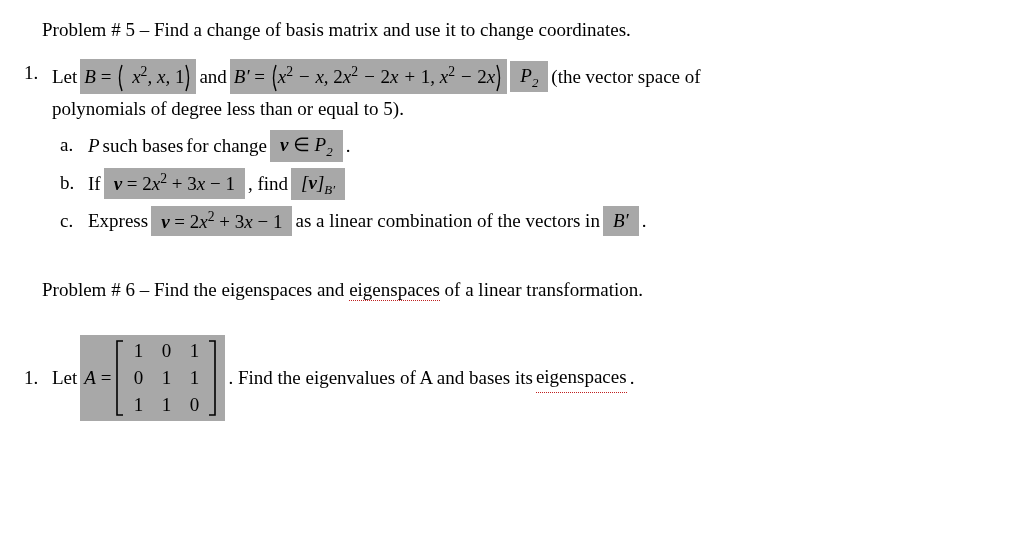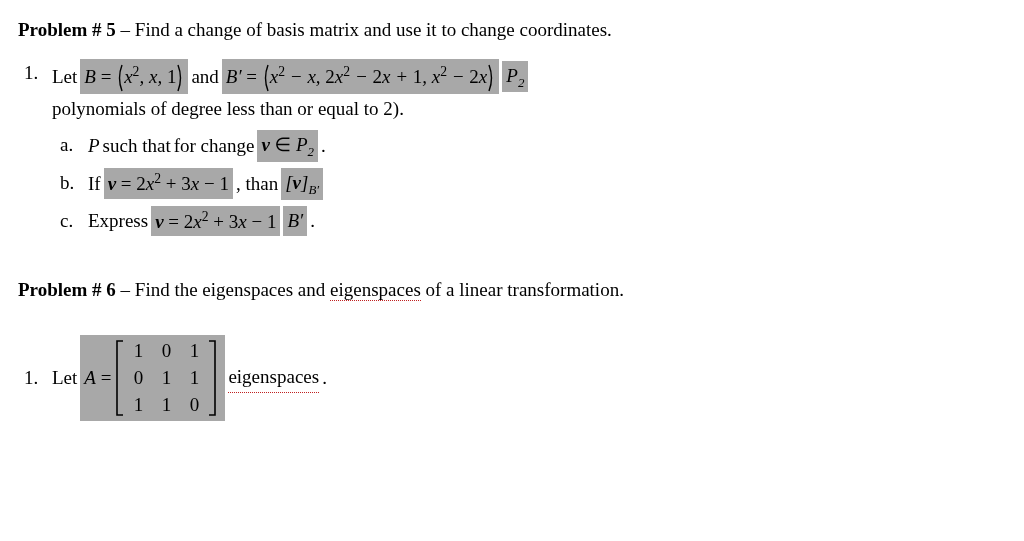--- a/index.html
+++ b/index.html
@@ -10,26 +10,27 @@
       margin: 0;
       padding: 16px 18px;
       width: 1024px;
       box-sizing: border-box;
       line-height: 1.5;
     }
     .problem-header {
       margin-bottom: 14px;
     }
     .problem-header b {
-      font-weight: bold;
+      font-weight: normal;
+      margin-left: 24px;
     }
     .hl {
       background: #a8a8a8;
       display: inline-block;
-      padding: 0 4px;
+      padding: 0 10px;
       vertical-align: middle;
     }
     .hlpad {
       padding: 2px 4px;
     }
     .math {
       font-family: "Times New Roman", serif;
       font-style: italic;
     }
     .rm {
@@ -131,64 +132,66 @@
 
 <div class="list1">
   <div class="item-1">
     <div class="item-1-num">1.</div>
     <div class="item-1-body line-tight">
       <div class="row-align">
         <span>Let </span>
         <span class="hl hlpad">
           <span class="math"><span>B</span></span><span class="rm"> = </span><svg class="paren-big" width="8" height="28">
               <path d="M6,1 Q1,14 6,27" stroke="#000" stroke-width="1.4" fill="none"></path>
-            </svg><span class="math" style="font-style:italic;"><span><i>x</i><span class="sup rm">2</span>, <i>x</i>, <span class="rm">1</span></span></span><svg class="paren-big" width="8" height="28">
+            </svg><span class="math" style="font-style:italic;margin-left:8px;"><span><i>x</i><span class="sup rm">2</span>, <i>x</i>, <span class="rm">1</span></span></span><svg class="paren-big" width="8" height="28">
               <path d="M2,1 Q7,14 2,27" stroke="#000" stroke-width="1.4" fill="none"></path>
             </svg>
         </span>
         <span> and </span>
         <span class="hl hlpad">
           <span class="math"><span>B′</span></span><span class="rm"> = </span><svg class="paren-big" width="8" height="28">
               <path d="M6,1 Q1,14 6,27" stroke="#000" stroke-width="1.4" fill="none"></path>
             </svg><span class="math"><i>x</i><span class="sup rm">2</span> − <i>x</i>, <span class="rm">2</span><i>x</i><span class="sup rm">2</span> − <span class="rm">2</span><i>x</i> + <span class="rm">1</span>, <i>x</i><span class="sup rm">2</span> − <span class="rm">2</span><i>x</i></span><svg class="paren-big" width="8" height="28">
               <path d="M2,1 Q7,14 2,27" stroke="#000" stroke-width="1.4" fill="none"></path>
             </svg>
         </span>
         <span class="hl"><span class="math">P</span><span class="sub rm">2</span></span>
+        <span> (the vector space of</span>
       </div>
-      <div>polynomials of degree less than or equal to 2).</div>
+      <div>polynomials of degree less than or equal to 5).</div>
 
       <div class="sub-list">
 
         <div class="sub-item">
           <div class="sub-label">a.</div>
           <div class="row-align">
             <span class="math">P</span>
-            <span> such that </span>
+            <span> such bases </span>
             <span> for change </span>
             <span class="hl"><span class="math bold">v</span><span class="rm"> ∈ </span><span class="math">P</span><span class="sub rm">2</span></span>
               <span>.</span>
           </div>
         </div>
 
         <div class="sub-item">
           <div class="sub-label">b.</div>
           <div class="row-align">
             <span>If </span>
             <span class="hl"><span class="math bold">v</span><span class="rm"> = 2</span><i>x</i><span class="sup rm">2</span><span class="rm"> + 3</span><i>x</i><span class="rm"> − 1</span></span>
-              <span>, than </span>
+              <span>, find </span>
             <span class="hl"><span class="math">[<b>v</b>]</span><span class="sub math">B′</span></span>
           </div>
         </div>
 
         <div class="sub-item">
           <div class="sub-label">c.</div>
           <div class="row-align">
             <span>Express </span>
             <span class="hl"><span class="math bold">v</span><span class="rm"> = 2</span><i>x</i><span class="sup rm">2</span><span class="rm"> + 3</span><i>x</i><span class="rm"> − 1</span></span>
+            <span> as a linear combination of the vectors in </span>
             <span class="hl"><span class="math">B′</span></span>
               <span>.</span>
           </div>
         </div>
       </div>
     </div>
   </div>
 </div>
 
 <div class="sect-gap"></div>
@@ -217,17 +220,18 @@
             <span>1</span>
             <span>1</span>
             <span>1</span>
             <span>0</span>
           </span>
           <svg class="bracket-svg" width="10" height="78">
               <path d="M2,2 L8,2 L8,76 L2,76" stroke="#000" stroke-width="1.6" fill="none"></path>
             </svg>
         </span>
       </span>
+      <span>.  Find the eigenvalues of A and bases its </span>
         <span class="dotted-underline">eigenspaces</span>
         <span>.</span>
     </div>
   </div>
 </div>
 
 </body></html>

